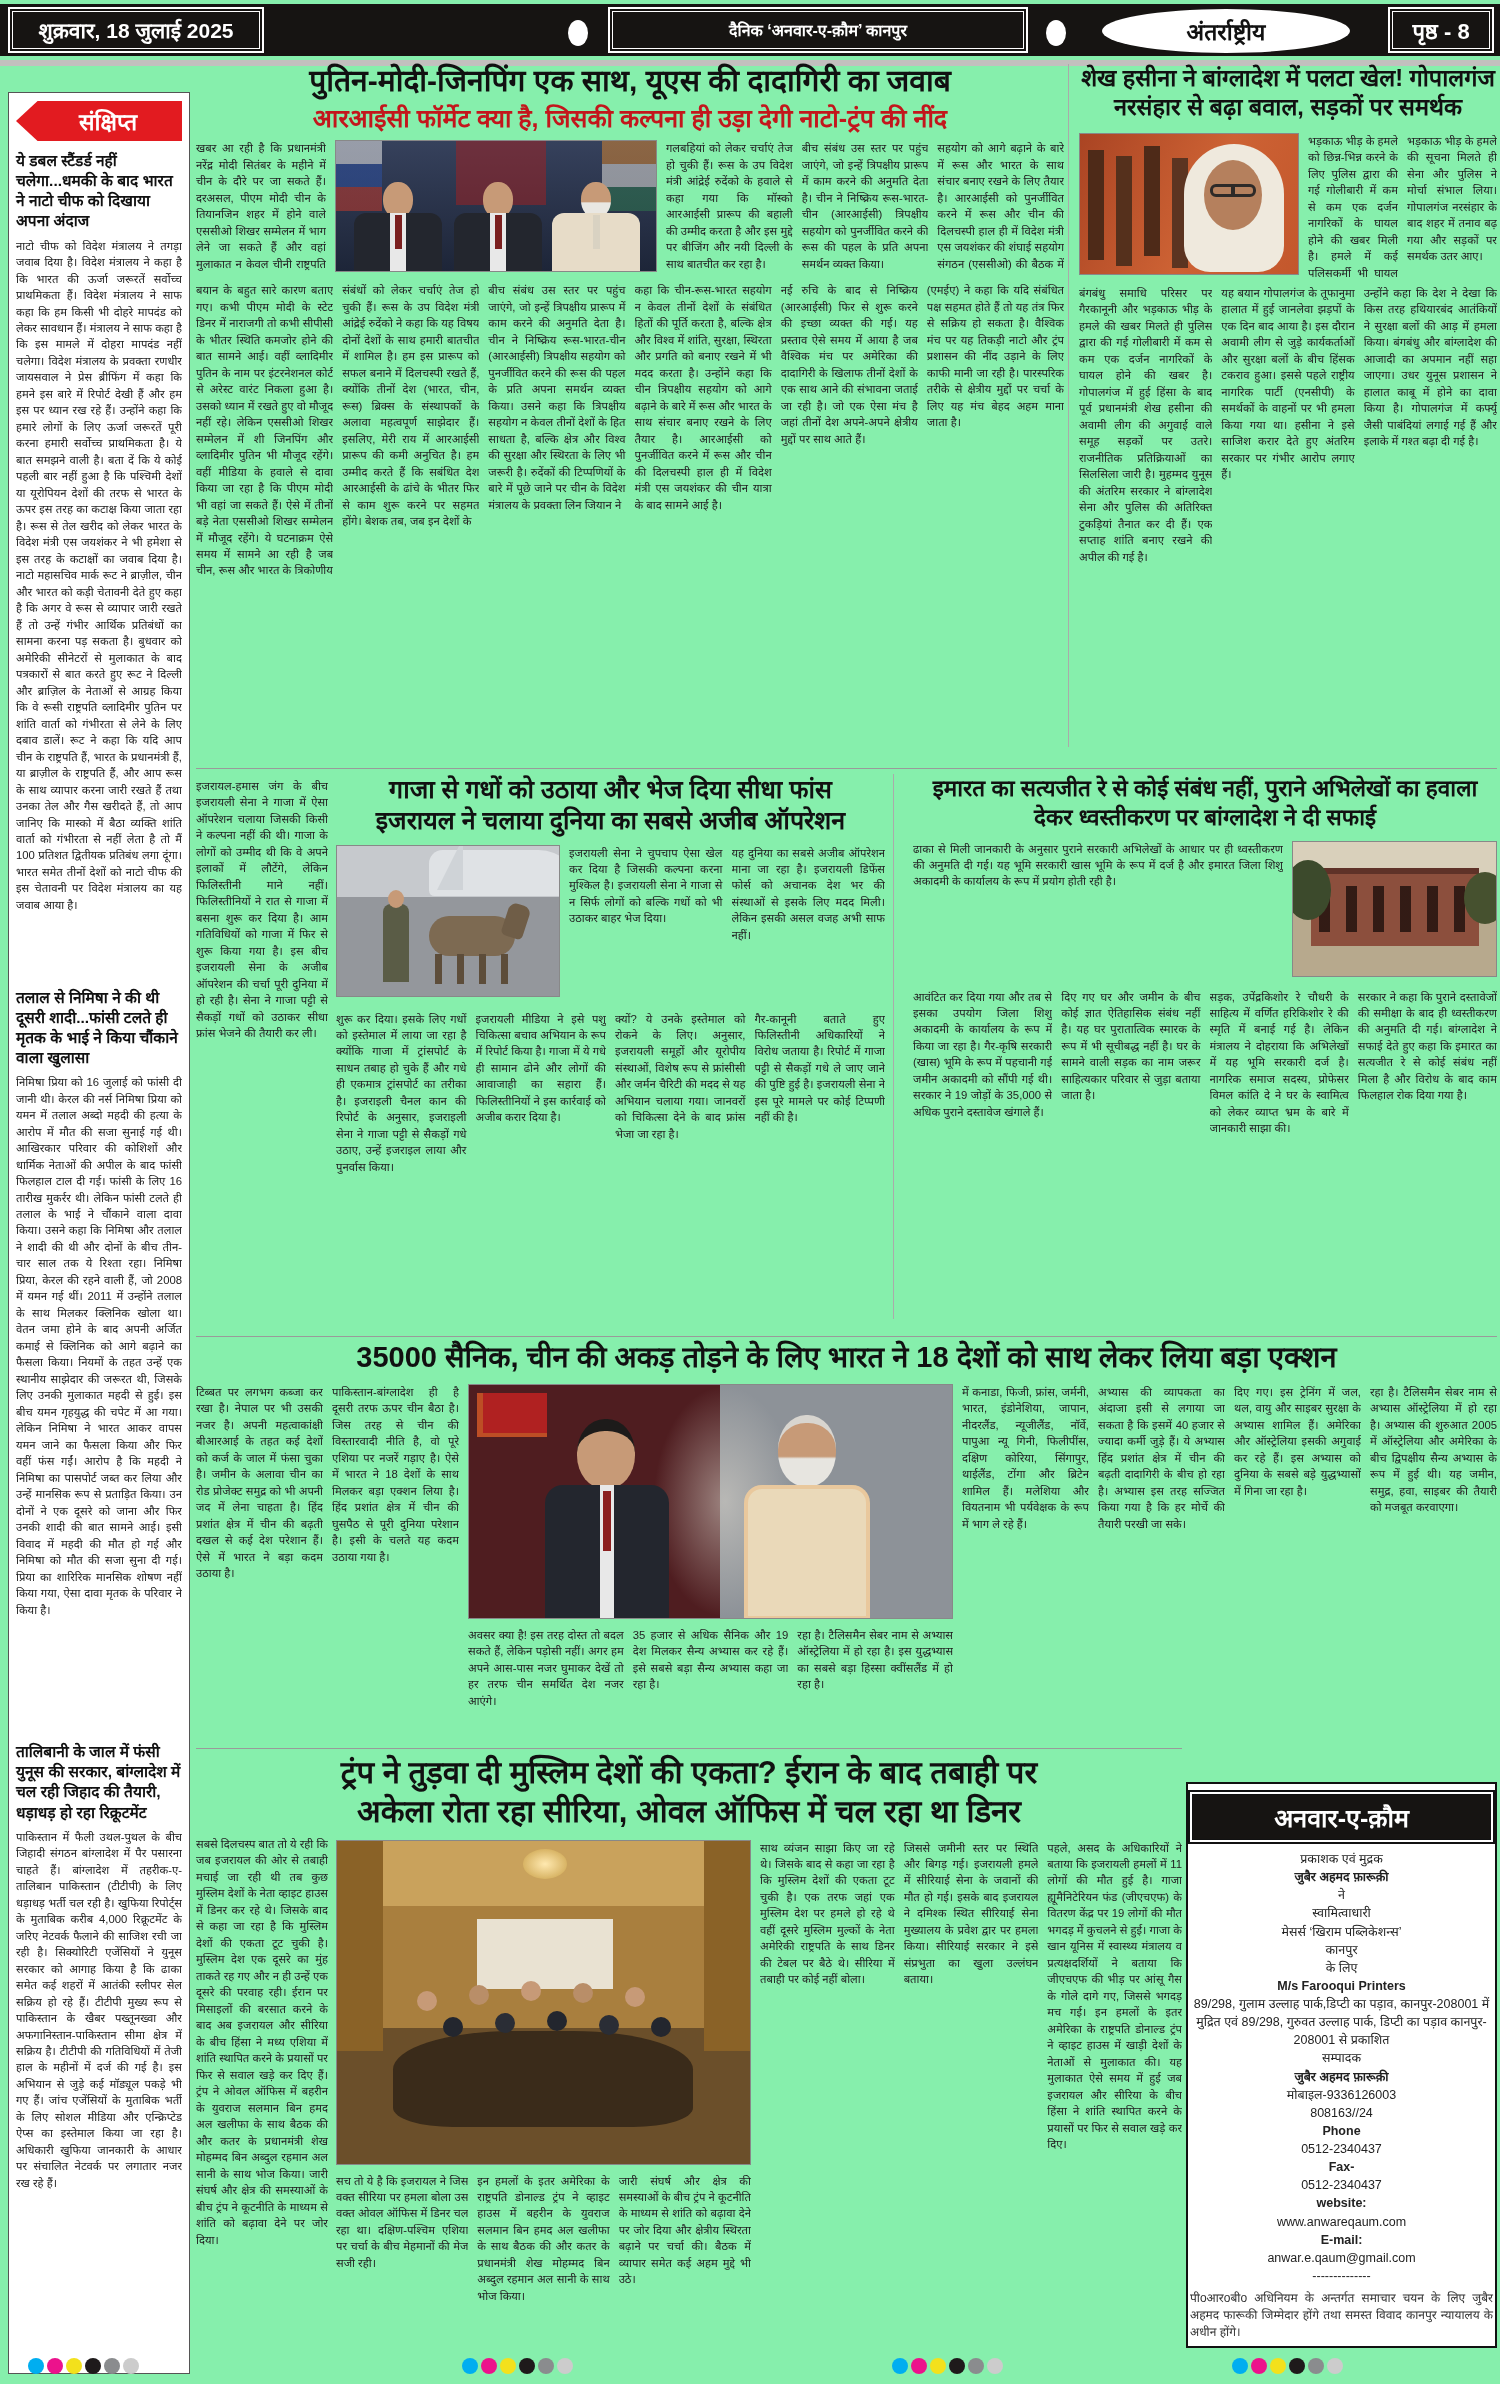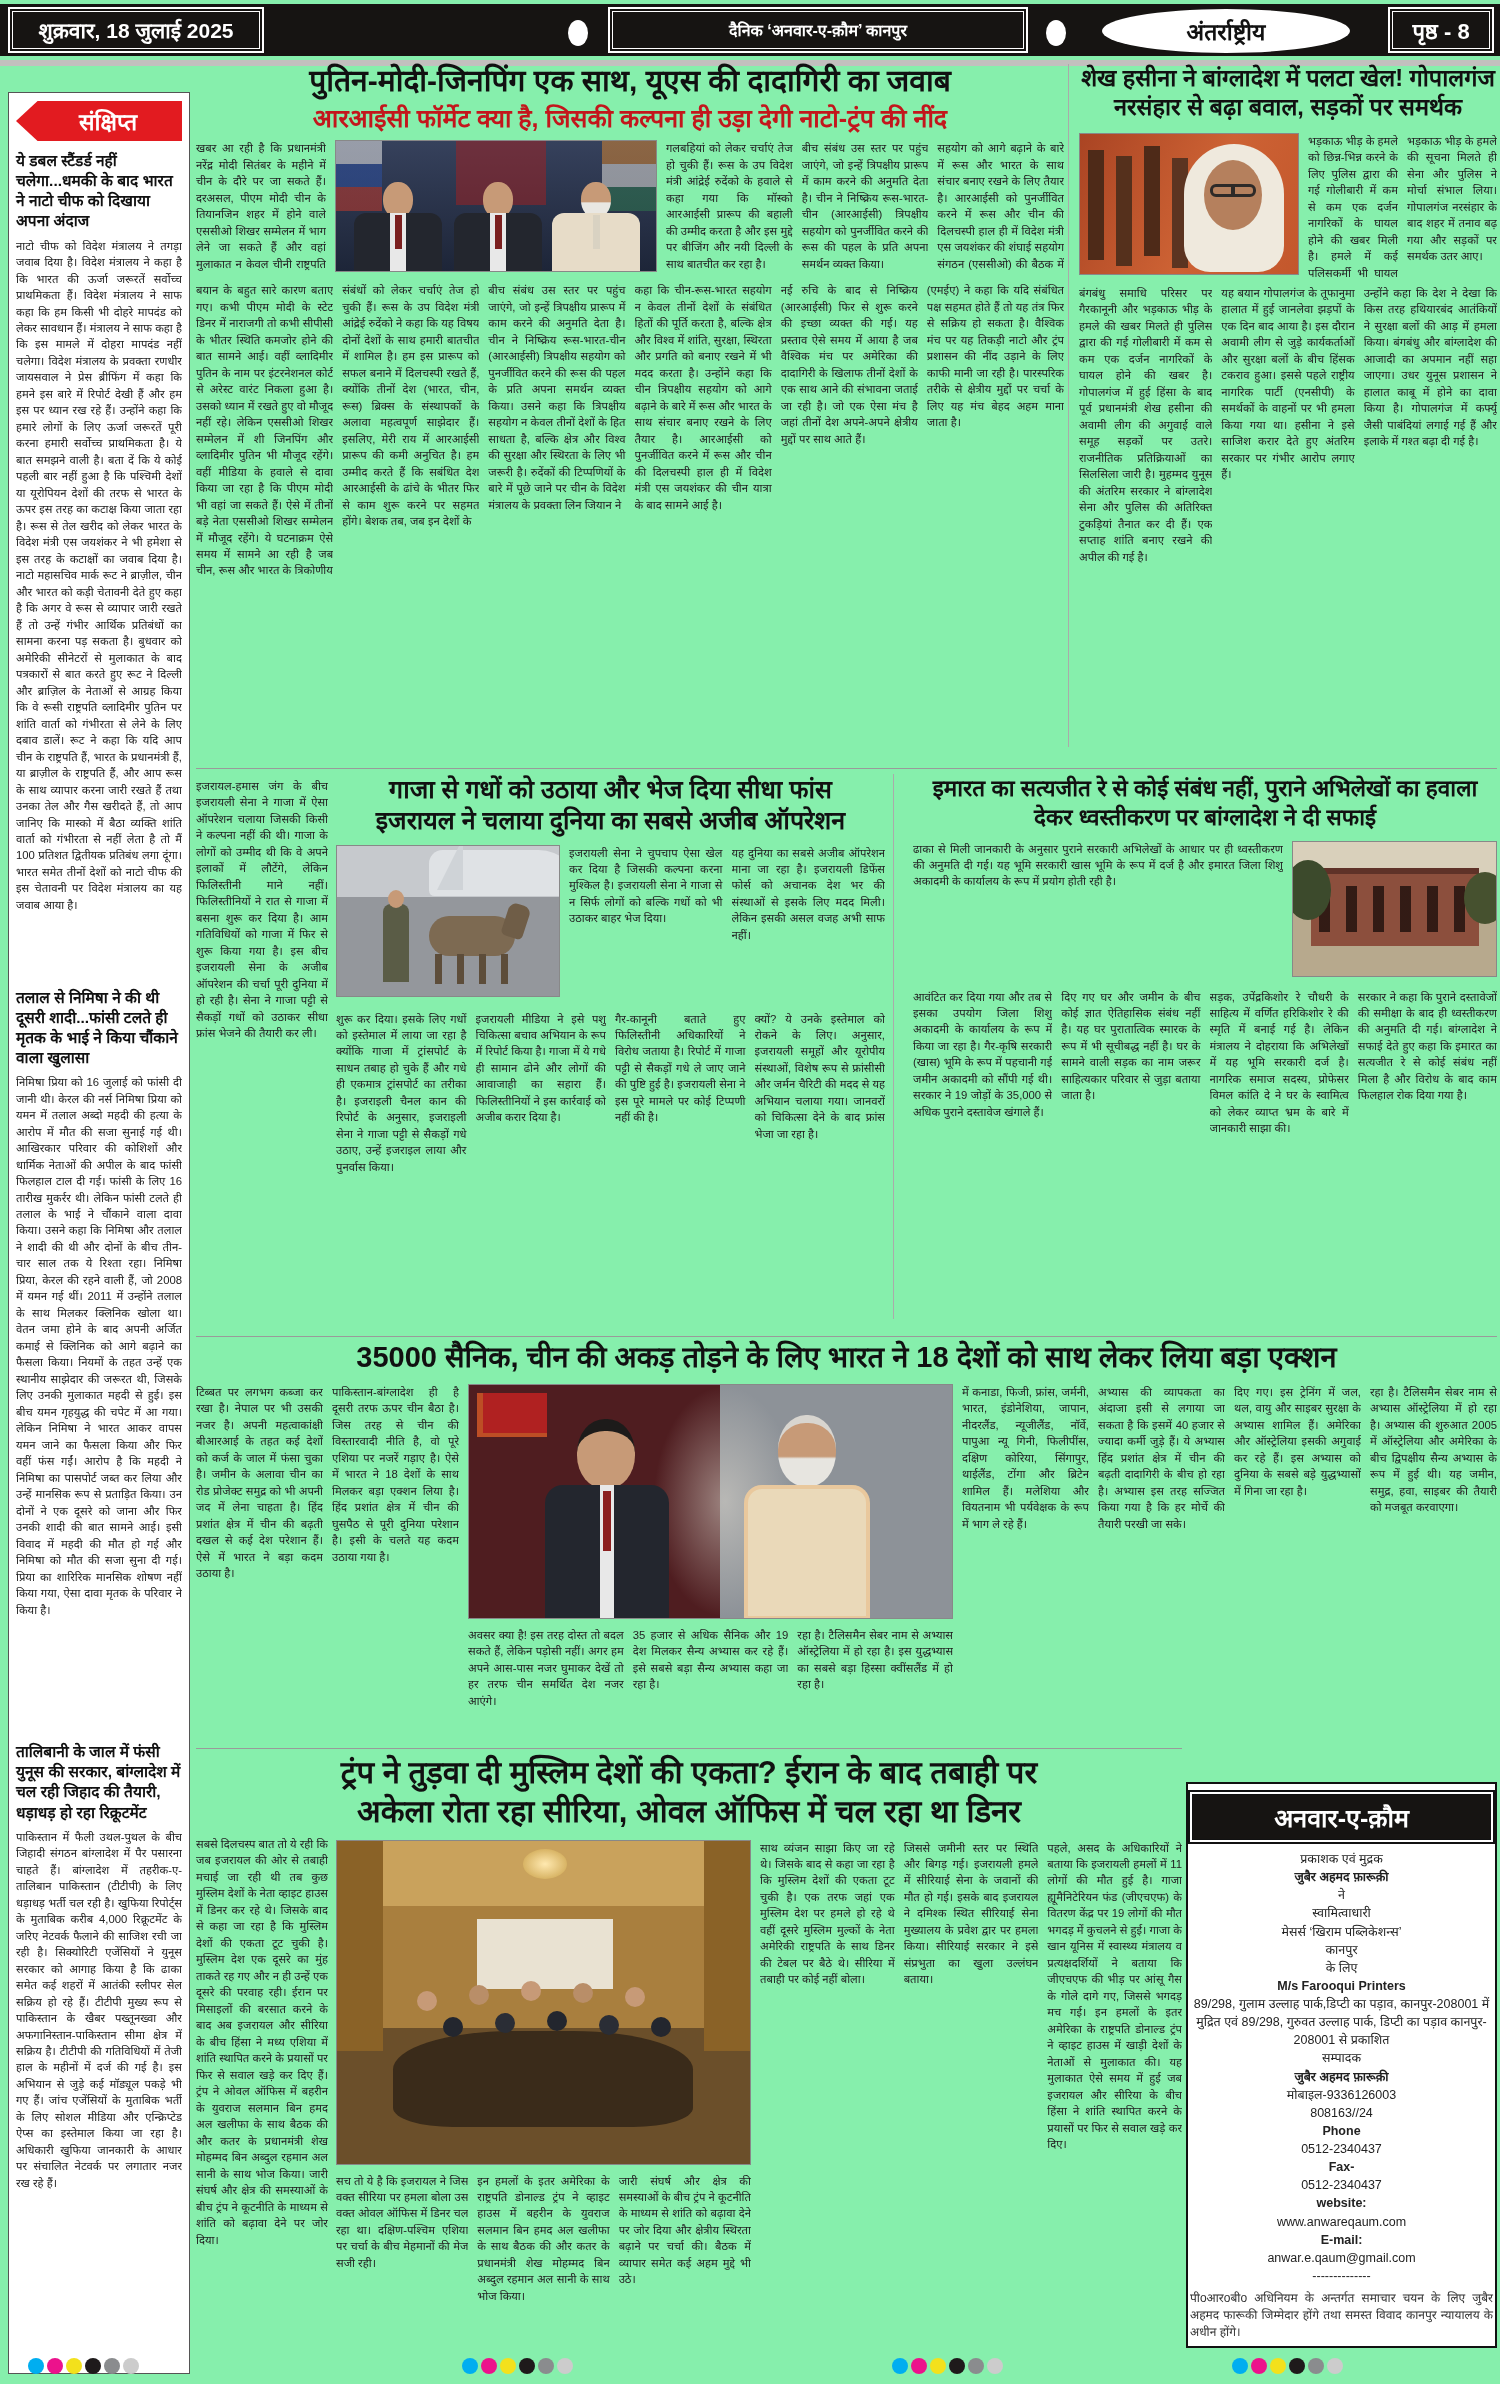--- a/index.html
+++ b/index.html
@@ -264,22 +264,22 @@
         <div class="dk"></div>
         <div class="dk-head"></div>
         <div class="dk-legs"></div>
       </div>
       <div class="bc col">इजरायली सेना ने चुपचाप ऐसा खेल कर दिया है जिसकी कल्पना करना मुश्किल है। इजरायली सेना ने गाजा से न सिर्फ लोगों को बल्कि गधों को भी उठाकर बाहर भेज दिया।</div>
       <div class="bc col">यह दुनिया का सबसे अजीब ऑपरेशन माना जा रहा है। इजरायली डिफेंस फोर्स को अचानक देश भर की संस्थाओं से इसके लिए मदद मिली। लेकिन इसकी असल वजह अभी साफ नहीं।</div>
     </div>
     <div class="row row2">
       <div class="bc col">शुरू कर दिया। इसके लिए गधों को इस्तेमाल में लाया जा रहा है क्योंकि गाजा में ट्रांसपोर्ट के साधन तबाह हो चुके हैं और गधे ही एकमात्र ट्रांसपोर्ट का तरीका है। इजराइली चैनल कान की रिपोर्ट के अनुसार, इजराइली सेना ने गाजा पट्टी से सैकड़ों गधे उठाए, उन्हें इजराइल लाया और पुनर्वास किया।</div>
       <div class="bc col">इजरायली मीडिया ने इसे पशु चिकित्सा बचाव अभियान के रूप में रिपोर्ट किया है। गाजा में ये गधे ही सामान ढोने और लोगों की आवाजाही का सहारा हैं। फिलिस्तीनियों ने इस कार्रवाई को अजीब करार दिया है।</div>
+      <div class="bc col">क्यों? ये उनके इस्तेमाल को रोकने के लिए। अनुसार, इजरायली समूहों और यूरोपीय संस्थाओं, विशेष रूप से फ्रांसीसी और जर्मन चैरिटी की मदद से यह अभियान चलाया गया। जानवरों को चिकित्सा देने के बाद फ्रांस भेजा जा रहा है।</div>
       <div class="bc col">गैर-कानूनी बताते हुए फिलिस्तीनी अधिकारियों ने विरोध जताया है। रिपोर्ट में गाजा पट्टी से सैकड़ों गधे ले जाए जाने की पुष्टि हुई है। इजरायली सेना ने इस पूरे मामले पर कोई टिप्पणी नहीं की है।</div>
-      <div class="bc col">क्यों? ये उनके इस्तेमाल को रोकने के लिए। अनुसार, इजरायली समूहों और यूरोपीय संस्थाओं, विशेष रूप से फ्रांसीसी और जर्मन चैरिटी की मदद से यह अभियान चलाया गया। जानवरों को चिकित्सा देने के बाद फ्रांस भेजा जा रहा है।</div>
     </div>
   </section>
 
   <section class="building">
     <h1>इमारत का सत्यजीत रे से कोई संबंध नहीं, पुराने अभिलेखों का हवाला देकर ध्वस्तीकरण पर बांग्लादेश ने दी सफाई</h1>
     <div class="row row1">
       <div class="bc col">ढाका से मिली जानकारी के अनुसार पुराने सरकारी अभिलेखों के आधार पर ही ध्वस्तीकरण की अनुमति दी गई। यह भूमि सरकारी खास भूमि के रूप में दर्ज है और इमारत जिला शिशु अकादमी के कार्यालय के रूप में प्रयोग होती रही है।</div>
       <div class="ph building-ph">
         <div class="bldg"></div>
         <div class="win"></div>

